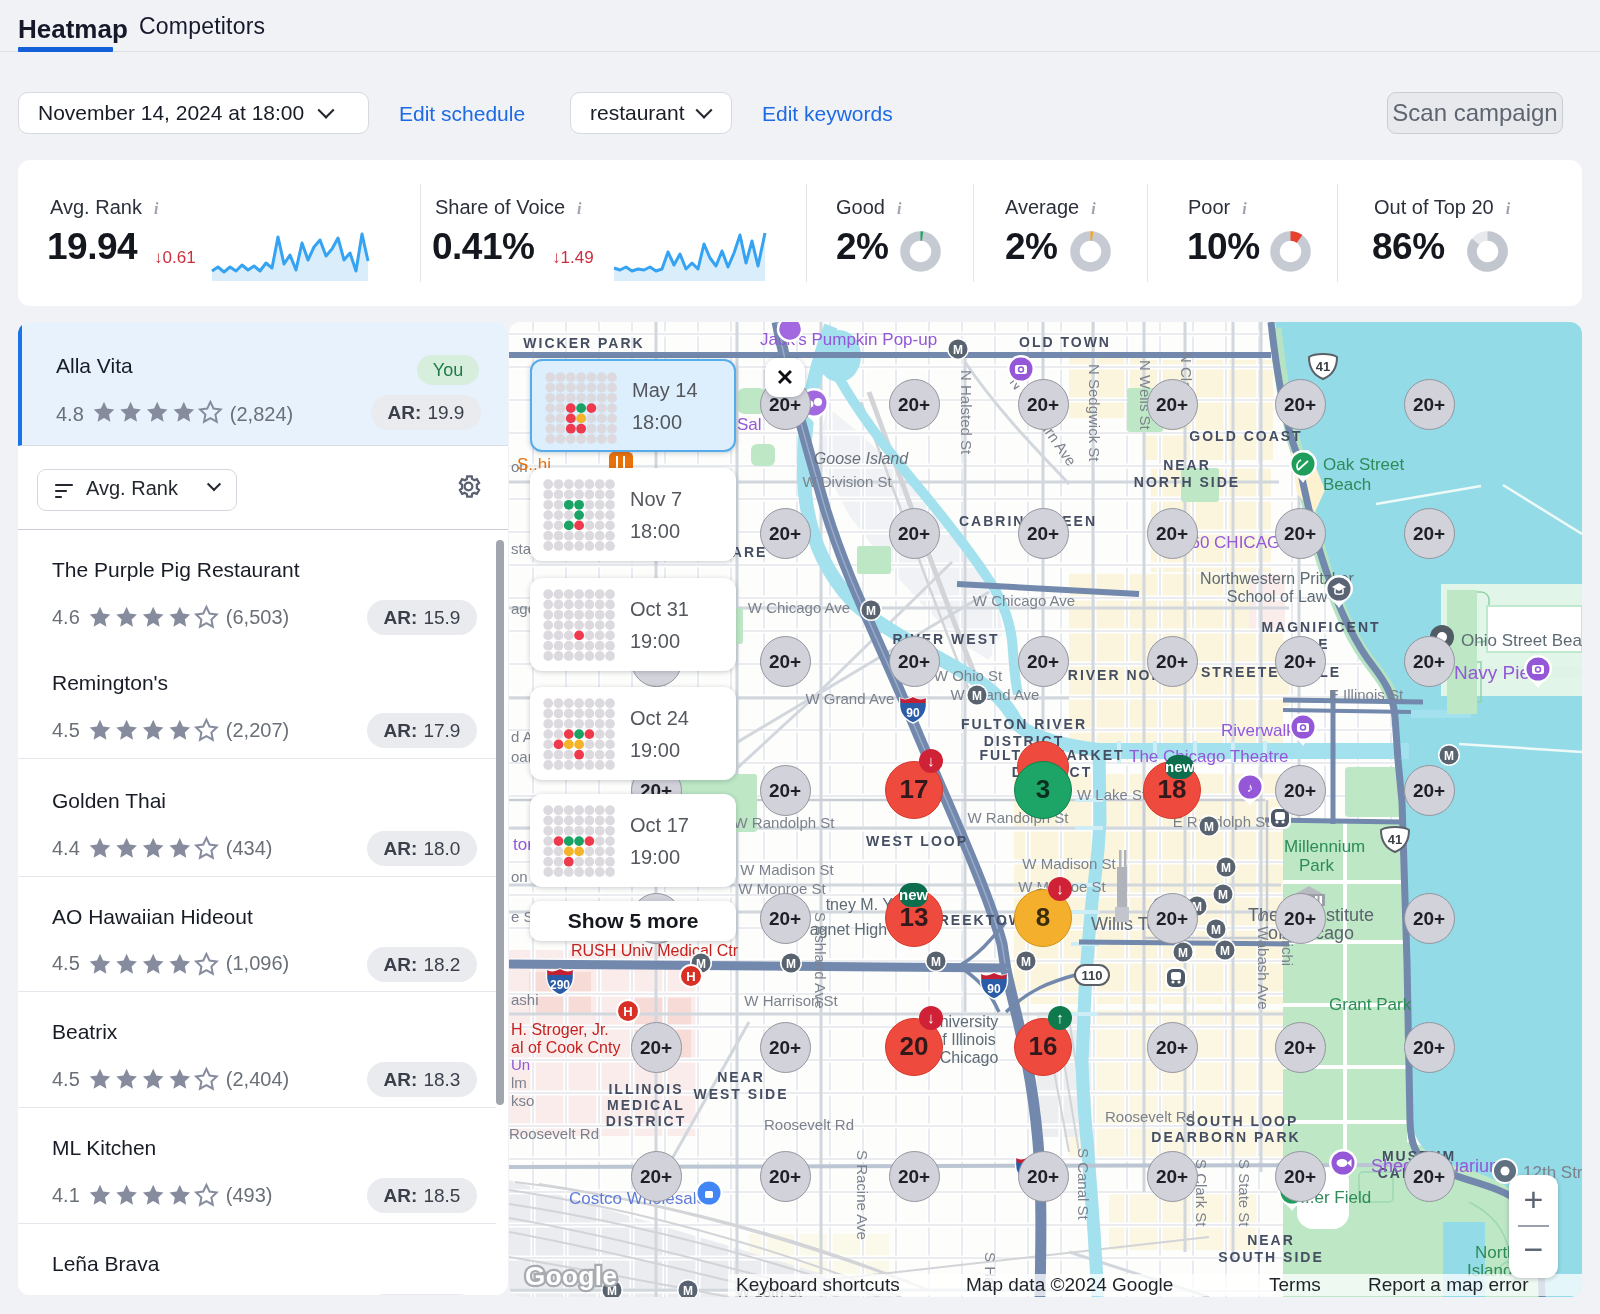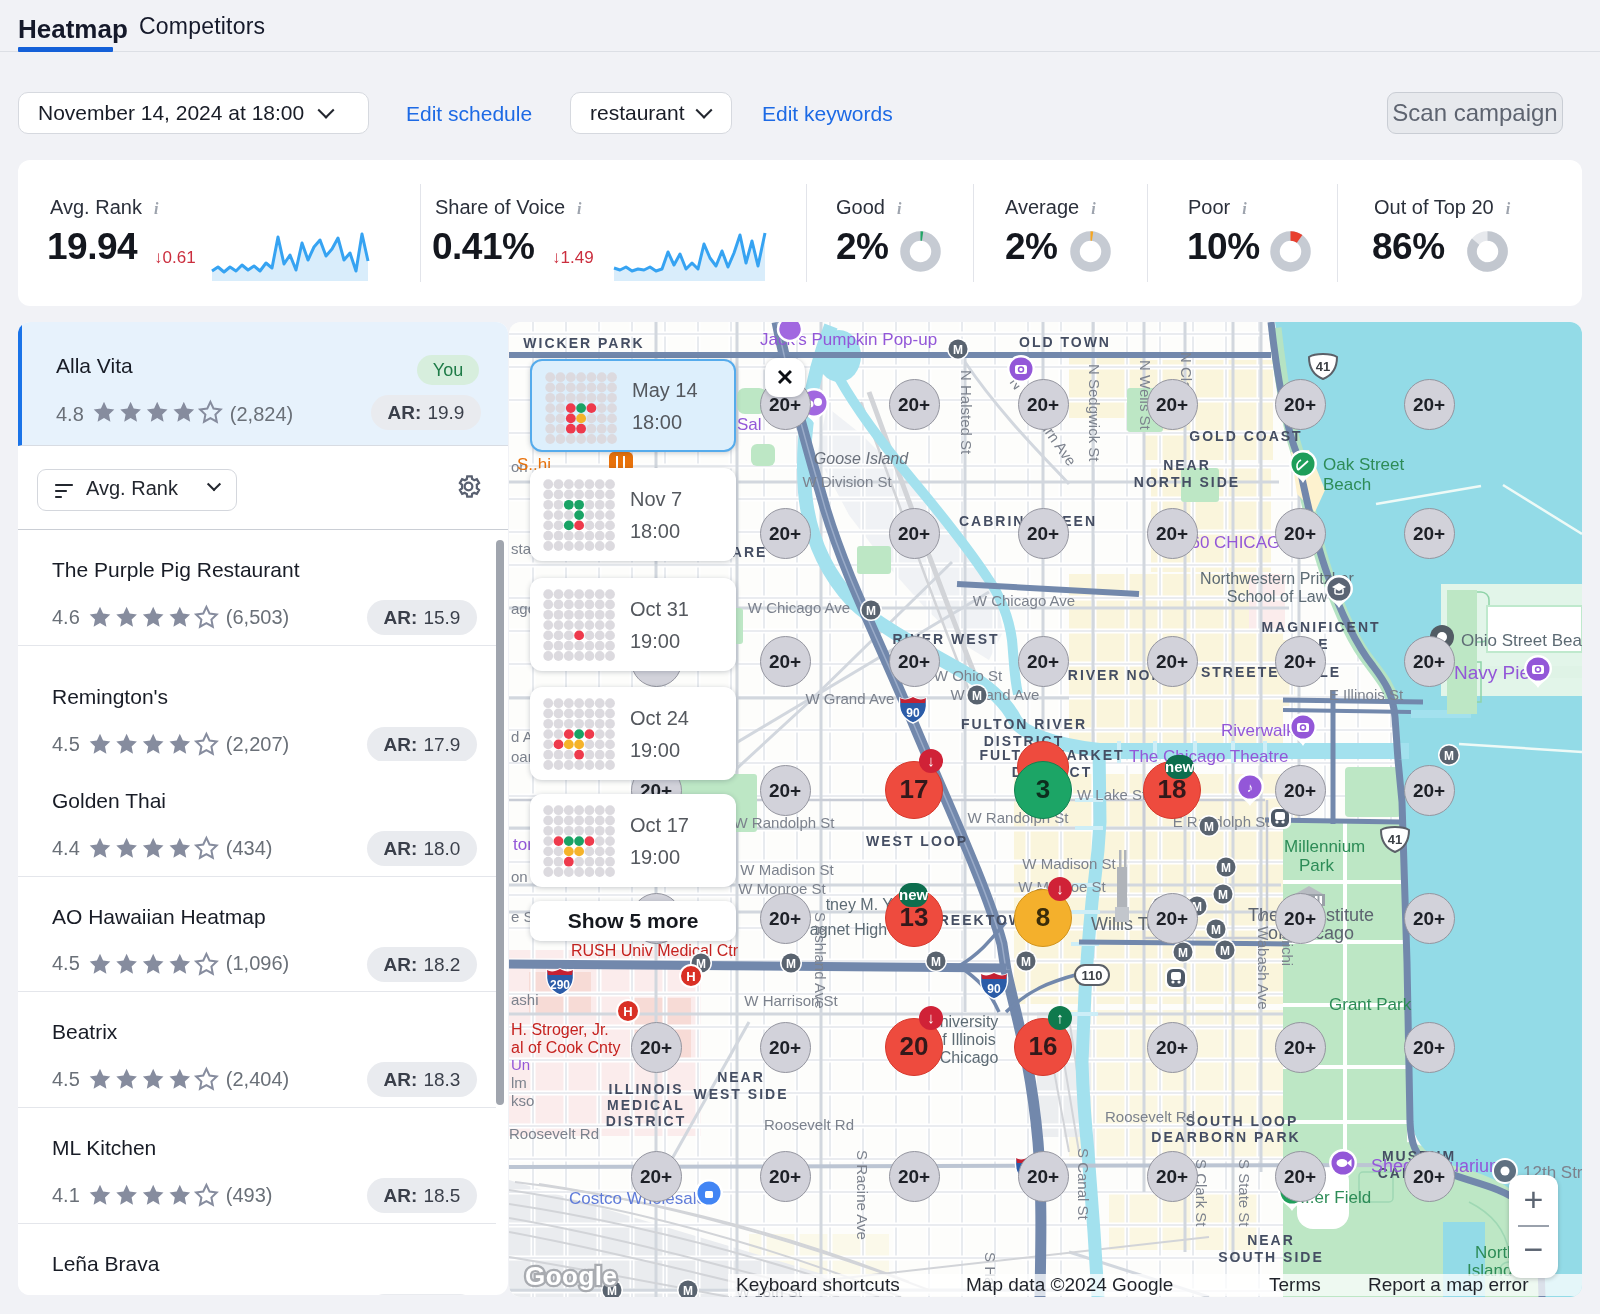--- a/index.html
+++ b/index.html
@@ -68,21 +68,21 @@
 </style>
 </head>
 <body>
 
 <div id="tabs"></div>
 <div id="tab1" class="tab">Heatmap</div>
 <div id="tab2" class="tab">Competitors</div>
 <div id="tabu"></div>
 
 <div class="select" style="left:18px; width:351px; padding-left:19px;">November 14, 2024 at 18:00<span class="chev"></span></div>
-<div class="bluelink" style="left:399px;margin-left:7px;">Edit schedule</div>
+<div class="bluelink" style="left:399px;">Edit schedule</div>
 <div class="select" style="left:570px; width:162px; padding-left:19px;">restaurant<span class="chev" style="margin-left:13px;"></span></div>
 <div class="bluelink" style="left:762px;">Edit keywords</div>
 <div id="scanbtn">Scan campaign</div>
 
 <div id="stats">
   <div class="stat-label" style="left:32px;">Avg. Rank<span class="stat-info">i</span></div>
   <div class="stat-value" style="left:29px;">19.94</div>
   <div class="stat-delta" style="left:136px; top:88px;">↓0.61</div>
   <svg class="abs" style="left:192px; top:63px;" width="160" height="58" viewBox="0 0 160 58">
     <path d="M2,48 L8,44 14,49 20,44 26,48 32,42 38,47 44,43 50,48 56,40 62,45 68,14 74,41 80,32 86,47 92,20 98,37 104,24 110,17 116,33 122,26 128,15 134,37 140,30 146,48 152,11 158,38 L158,58 2,58 Z" fill="#d9edfb"></path>
@@ -169,21 +169,21 @@
             <path d="M12,2.2 L15.1,8.9 22.3,9.8 17,14.9 18.4,22.1 12,18.5 5.6,22.1 7,14.9 1.7,9.8 8.9,8.9 Z" transform="translate(0,0.6)" fill="#868c9e"></path>
             <path d="M12,2.2 L15.1,8.9 22.3,9.8 17,14.9 18.4,22.1 12,18.5 5.6,22.1 7,14.9 1.7,9.8 8.9,8.9 Z" transform="translate(26.6,0.6)" fill="#868c9e"></path>
             <path d="M12,2.2 L15.1,8.9 22.3,9.8 17,14.9 18.4,22.1 12,18.5 5.6,22.1 7,14.9 1.7,9.8 8.9,8.9 Z" transform="translate(53.2,0.6)" fill="#868c9e"></path>
             <path d="M12,2.2 L15.1,8.9 22.3,9.8 17,14.9 18.4,22.1 12,18.5 5.6,22.1 7,14.9 1.7,9.8 8.9,8.9 Z" transform="translate(79.80000000000001,0.6)" fill="#868c9e"></path>
             <path d="M12,2.2 L15.1,8.9 22.3,9.8 17,14.9 18.4,22.1 12,18.5 5.6,22.1 7,14.9 1.7,9.8 8.9,8.9 Z" transform="translate(106.4,0.6)" fill="none" stroke="#868c9e" stroke-width="2"></path>
           </svg>
           <span class="rate-num cnt">(6,503)</span>
         </div>
         <div class="ar-pill" style="left:349px; top:70px;"><b>AR:</b>15.9</div>
       </div>
-      <div class="row" style="top:335px; height:115.6px;">
+      <div class="row" style="top:321px; height:115.6px;">
         <div class="biz-title" style="left:34px; top:28px;">Remington's</div>
         <div class="rate-line" style="left:34px; top:74px;">
           <span class="rate-num">4.5</span>
           <svg width="132" height="26" viewBox="0 0 132 26" style="margin-left:8px;">
             <path d="M12,2.2 L15.1,8.9 22.3,9.8 17,14.9 18.4,22.1 12,18.5 5.6,22.1 7,14.9 1.7,9.8 8.9,8.9 Z" transform="translate(0,0.6)" fill="#868c9e"></path>
             <path d="M12,2.2 L15.1,8.9 22.3,9.8 17,14.9 18.4,22.1 12,18.5 5.6,22.1 7,14.9 1.7,9.8 8.9,8.9 Z" transform="translate(26.6,0.6)" fill="#868c9e"></path>
             <path d="M12,2.2 L15.1,8.9 22.3,9.8 17,14.9 18.4,22.1 12,18.5 5.6,22.1 7,14.9 1.7,9.8 8.9,8.9 Z" transform="translate(53.2,0.6)" fill="#868c9e"></path>
             <path d="M12,2.2 L15.1,8.9 22.3,9.8 17,14.9 18.4,22.1 12,18.5 5.6,22.1 7,14.9 1.7,9.8 8.9,8.9 Z" transform="translate(79.80000000000001,0.6)" fill="#868c9e"></path>
             <path d="M12,2.2 L15.1,8.9 22.3,9.8 17,14.9 18.4,22.1 12,18.5 5.6,22.1 7,14.9 1.7,9.8 8.9,8.9 Z" transform="translate(106.4,0.6)" fill="none" stroke="#868c9e" stroke-width="2"></path>
           </svg>
@@ -200,21 +200,21 @@
             <path d="M12,2.2 L15.1,8.9 22.3,9.8 17,14.9 18.4,22.1 12,18.5 5.6,22.1 7,14.9 1.7,9.8 8.9,8.9 Z" transform="translate(26.6,0.6)" fill="#868c9e"></path>
             <path d="M12,2.2 L15.1,8.9 22.3,9.8 17,14.9 18.4,22.1 12,18.5 5.6,22.1 7,14.9 1.7,9.8 8.9,8.9 Z" transform="translate(53.2,0.6)" fill="#868c9e"></path>
             <path d="M12,2.2 L15.1,8.9 22.3,9.8 17,14.9 18.4,22.1 12,18.5 5.6,22.1 7,14.9 1.7,9.8 8.9,8.9 Z" transform="translate(79.80000000000001,0.6)" fill="#868c9e"></path>
             <path d="M12,2.2 L15.1,8.9 22.3,9.8 17,14.9 18.4,22.1 12,18.5 5.6,22.1 7,14.9 1.7,9.8 8.9,8.9 Z" transform="translate(106.4,0.6)" fill="none" stroke="#868c9e" stroke-width="2"></path>
           </svg>
           <span class="rate-num cnt">(434)</span>
         </div>
         <div class="ar-pill" style="left:349px; top:70px;"><b>AR:</b>18.0</div>
       </div>
       <div class="row" style="top:554.8px; height:115.6px;">
-        <div class="biz-title" style="left:34px; top:28px;">AO Hawaiian Heatmap</div>
+        <div class="biz-title" style="left:34px; top:28px;">AO Hawaiian Hideout</div>
         <div class="rate-line" style="left:34px; top:74px;">
           <span class="rate-num">4.5</span>
           <svg width="132" height="26" viewBox="0 0 132 26" style="margin-left:8px;">
             <path d="M12,2.2 L15.1,8.9 22.3,9.8 17,14.9 18.4,22.1 12,18.5 5.6,22.1 7,14.9 1.7,9.8 8.9,8.9 Z" transform="translate(0,0.6)" fill="#868c9e"></path>
             <path d="M12,2.2 L15.1,8.9 22.3,9.8 17,14.9 18.4,22.1 12,18.5 5.6,22.1 7,14.9 1.7,9.8 8.9,8.9 Z" transform="translate(26.6,0.6)" fill="#868c9e"></path>
             <path d="M12,2.2 L15.1,8.9 22.3,9.8 17,14.9 18.4,22.1 12,18.5 5.6,22.1 7,14.9 1.7,9.8 8.9,8.9 Z" transform="translate(53.2,0.6)" fill="#868c9e"></path>
             <path d="M12,2.2 L15.1,8.9 22.3,9.8 17,14.9 18.4,22.1 12,18.5 5.6,22.1 7,14.9 1.7,9.8 8.9,8.9 Z" transform="translate(79.80000000000001,0.6)" fill="#868c9e"></path>
             <path d="M12,2.2 L15.1,8.9 22.3,9.8 17,14.9 18.4,22.1 12,18.5 5.6,22.1 7,14.9 1.7,9.8 8.9,8.9 Z" transform="translate(106.4,0.6)" fill="none" stroke="#868c9e" stroke-width="2"></path>
           </svg>
           <span class="rate-num cnt">(1,096)</span>

